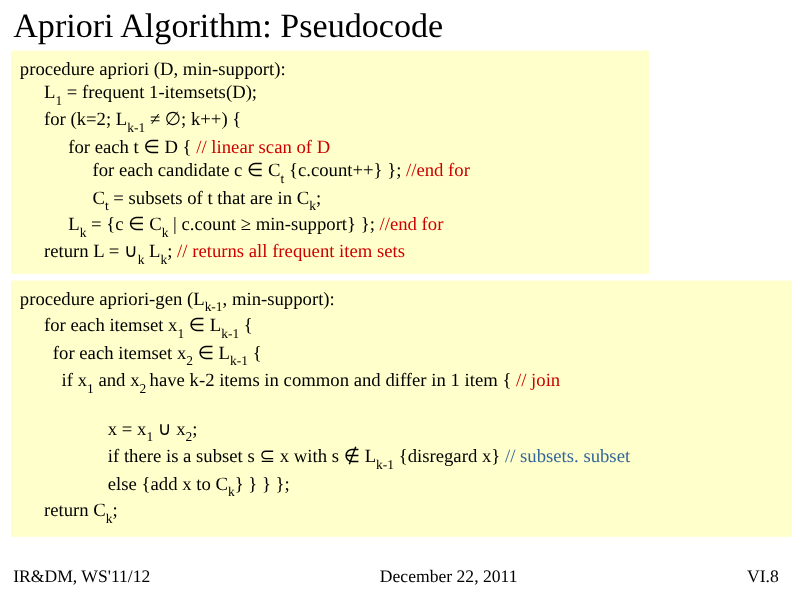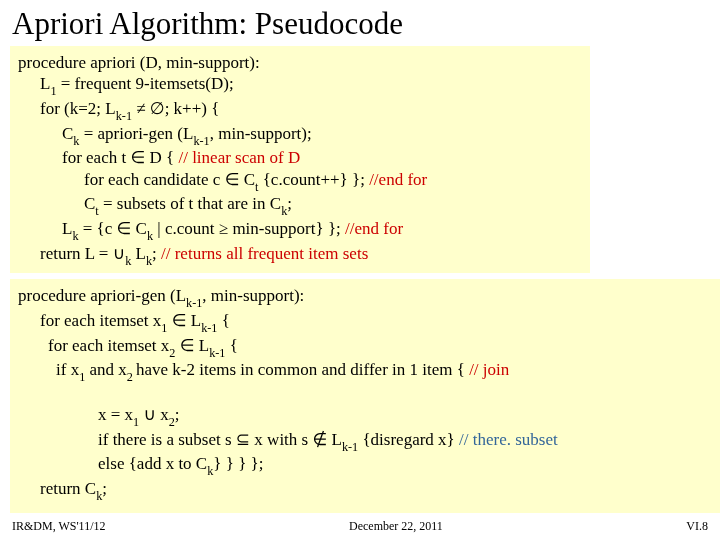--- a/index.html
+++ b/index.html
@@ -40,43 +40,40 @@
   .commentblue { color: #336699; }
   .sub { font-size: 0.72em; vertical-align: sub; position: relative; top: 0.15em; }
   .ind1 { padding-left: 22px; display: block; }
   .ind2 { padding-left: 44px; display: block; }
   .ind3 { padding-left: 66px; display: block; }
   .footer {
     position: absolute;
     bottom: 6px;
     left: 12px;
     right: 12px;
-    font-size: 12px;
+    font-size: 16px;
     color: #000;
     display: flex;
     justify-content: space-between;
   }
 </style>
 </head>
 <body>
 
 <div class="slide">
 
   <div class="title">Apriori Algorithm: Pseudocode</div>
 
   <div class="codebox">
     <span>procedure apriori (D, min-support):</span><br>
     <span class="ind1">
-      <span>L</span><span class="sub">1</span><span> = frequent 9-itemsets(D);</span>
+      <span>L</span><span class="sub">1</span><span> = frequent 1-itemsets(D);</span>
     </span>
     <span class="ind1">
       <span>for (k=2; L</span><span class="sub">k-1</span><span> ≠ ∅; k++) {</span>
-    </span>
-    <span class="ind2">
-      <span>C</span><span class="sub">k</span><span> = apriori-gen (L</span><span class="sub">k-1</span><span>, min-support);</span>
     </span>
     <span class="ind2">
       <span>for each t ∈ D {   </span><span class="comment">// linear scan of D</span>
     </span>
     <span class="ind3">
       <span>for each candidate c ∈ C</span><span class="sub">t</span><span>  {c.count++} }; </span><span class="comment">//end for</span>
     </span>
     <span class="ind3">
       <span>C</span><span class="sub">t</span><span> = subsets of t that are in C</span><span class="sub">k</span><span>;</span>
     </span>
@@ -98,21 +95,21 @@
     <span style="padding-left:30px;display:block">
       <span>for each itemset x</span><span class="sub">2</span><span> ∈ L</span><span class="sub">k-1</span><span> {</span>
     </span>
     <span style="padding-left:38px;display:block">
       <span>if x</span><span class="sub">1</span><span> and x</span><span class="sub">2 </span><span>have k-2 items in common and differ in 1 item {   </span><span class="comment">// join</span>
     </span>
     <span style="padding-left:80px;display:block;margin-top:20px">
       <span>x = x</span><span class="sub">1</span><span> ∪ x</span><span class="sub">2</span><span>;</span>
     </span>
     <span style="padding-left:80px;display:block">
-      <span>if there is a subset s ⊆ x with s ∉ L</span><span class="sub">k-1</span><span> {disregard x}    </span><span class="commentblue">// there. subset</span>
+      <span>if there is a subset s ⊆ x with s ∉ L</span><span class="sub">k-1</span><span> {disregard x}    </span><span class="commentblue">// subsets. subset</span>
     </span>
     <span style="padding-left:80px;display:block">
       <span>else {add x to C</span><span class="sub">k</span><span>} } } };</span>
     </span>
     <span class="ind1">
       <span>return C</span><span class="sub">k</span><span>;</span>
     </span>
   </div>
 
   <div class="footer">

